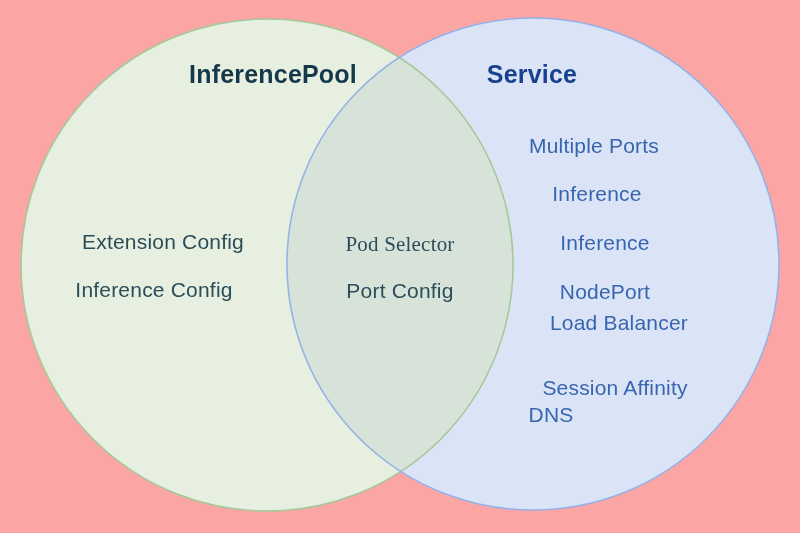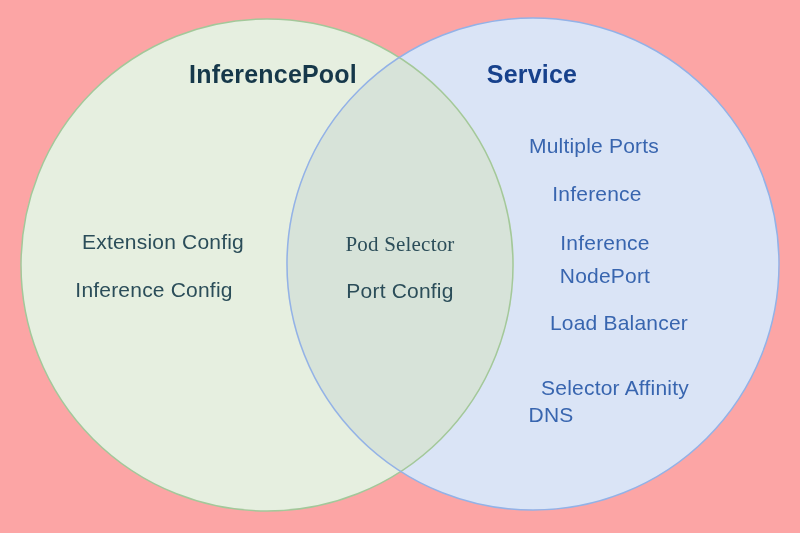--- a/index.html
+++ b/index.html
@@ -59,18 +59,18 @@
 
   <div class="label left-item" style="left:163px; top:241px;">Extension Config</div>
   <div class="label left-item" style="left:154px; top:289px;">Inference Config</div>
 
   <div class="label mid-item" style="left:400px; top:244px;font-family:Liberation Serif, serif;">Pod Selector</div>
   <div class="label mid-item" style="left:400px; top:290px;">Port Config</div>
 
   <div class="label right-item" style="left:594px; top:145px;">Multiple Ports</div>
   <div class="label right-item" style="left:597px; top:193px;">Inference</div>
   <div class="label right-item" style="left:605px; top:242px;">Inference</div>
-  <div class="label right-item" style="left:605px; top:275px;">NodePort</div>
+  <div class="label right-item" style="left:605px; top:291px;">NodePort</div>
   <div class="label right-item" style="left:619px; top:322px;">Load Balancer</div>
-  <div class="label right-item" style="left:615px; top:387px;">Selector Affinity</div>
+  <div class="label right-item" style="left:615px; top:387px;">Session Affinity</div>
   <div class="label right-item" style="left:551px; top:414px;">DNS</div>
 
 </div>
 
 </body></html>

